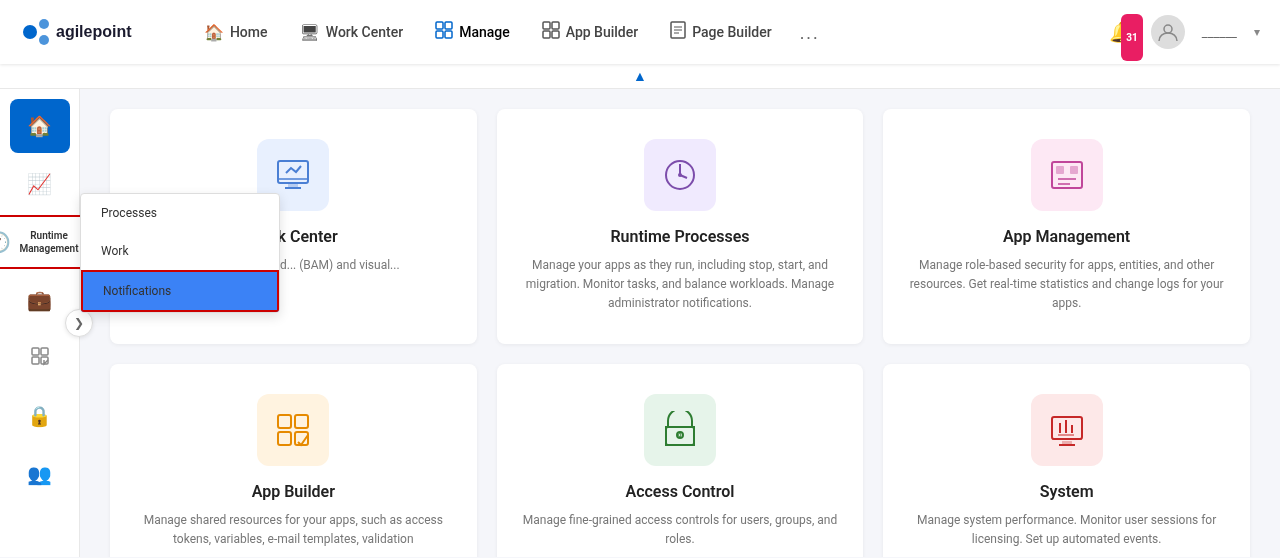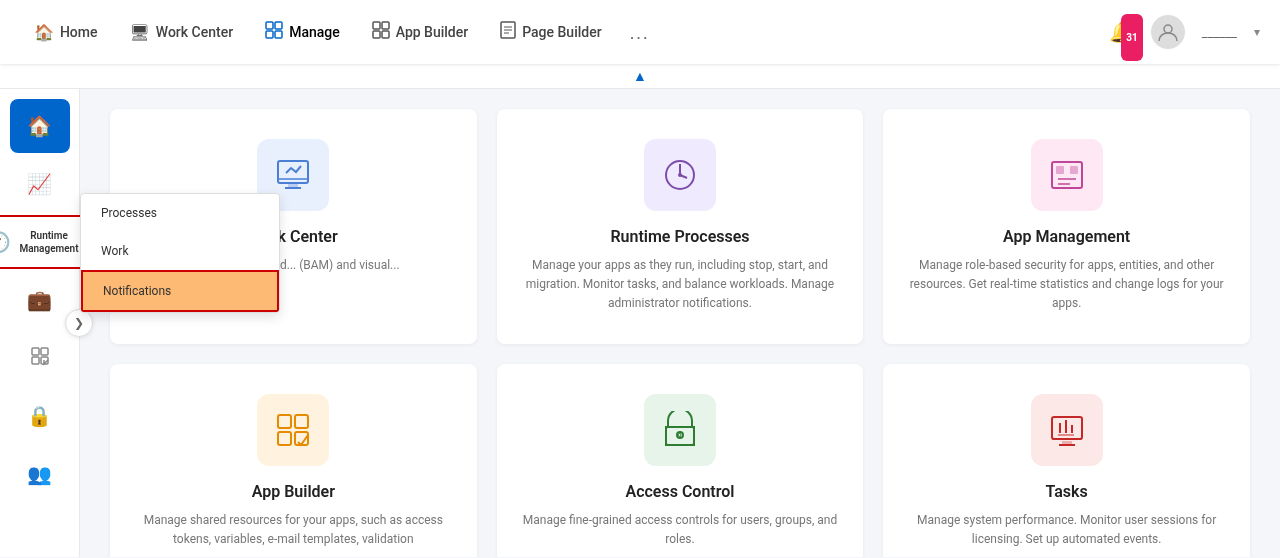--- a/index.html
+++ b/index.html
@@ -189,21 +189,21 @@
       overflow: hidden;
     }
     .dropdown-item {
       padding: 12px 20px;
       font-size: 12px;
       color: #333;
       cursor: pointer;
       display: block;
     }
     .dropdown-item.highlighted {
-      background: #fdba74;
+      background: #3b82f6;
       border: 2px solid #cc0000;
     }
 
     
     .content-area {
       flex: 1;
       padding: 20px 30px;
       overflow-y: auto;
       background: #f5f6fa;
     }
@@ -250,20 +250,28 @@
     .icon-purple { background: #f0eafe; color: #7c4dab; }
     .icon-pink { background: #fde8f4; color: #c0469a; }
     .icon-amber { background: #fff3e0; color: #e68a00; }
     .icon-green { background: #e6f4ea; color: #2e7d32; }
     .icon-red { background: #fde8e8; color: #c62828; }
   </style>
 </head>
 <body>
 
 <header class="header">
+  <div class="logo">
+    <svg width="140" height="36" viewBox="0 0 140 36">
+      <circle cx="10" cy="18" r="7" fill="#0066cc"></circle>
+      <circle cx="24" cy="10" r="5" fill="#0066cc" opacity="0.7"></circle>
+      <circle cx="24" cy="26" r="5" fill="#0066cc" opacity="0.7"></circle>
+      <text x="36" y="23" font-family="Arial" font-weight="700" font-size="16" fill="#1a1a2e">agilepoint</text>
+    </svg>
+  </div>
 
   <nav class="nav">
     <a class="nav-item">
       <span class="nav-icon">🏠</span>
       <span>Home</span>
     </a>
     <a class="nav-item">
       <span class="nav-icon">🖥</span>
       <span>Work Center</span>
     </a>
@@ -447,19 +455,19 @@
             <rect x="4" y="4" width="30" height="22" rx="2" stroke="#c62828" stroke-width="2" fill="none"></rect>
             <line x1="4" y1="26" x2="34" y2="26" stroke="#c62828" stroke-width="1"></line>
             <rect x="14" y="28" width="10" height="4" fill="#c62828" opacity="0.3"></rect>
             <line x1="11" y1="32" x2="27" y2="32" stroke="#c62828" stroke-width="2"></line>
             <line x1="12" y1="10" x2="12" y2="20" stroke="#c62828" stroke-width="2"></line>
             <line x1="18" y1="7" x2="18" y2="20" stroke="#c62828" stroke-width="2"></line>
             <line x1="24" y1="12" x2="24" y2="20" stroke="#c62828" stroke-width="2"></line>
             <line x1="10" y1="22" x2="26" y2="22" stroke="#c62828" stroke-width="1"></line>
           </svg>
         </div>
-        <div class="card-title">Tasks</div>
+        <div class="card-title">System</div>
         <div class="card-desc">Manage system performance. Monitor user sessions for licensing. Set up automated events.</div>
       </div>
 
     </div>
   </main>
 </div>
 
 </body></html>

